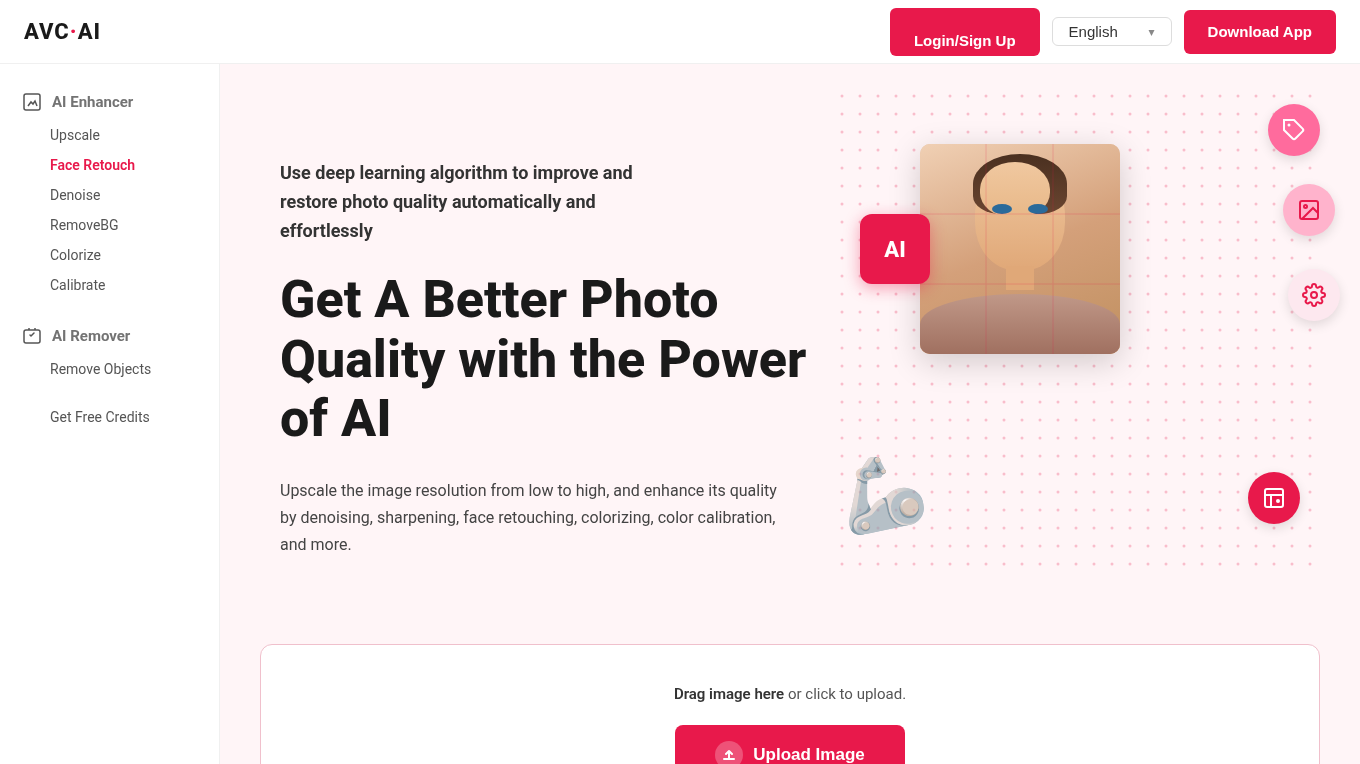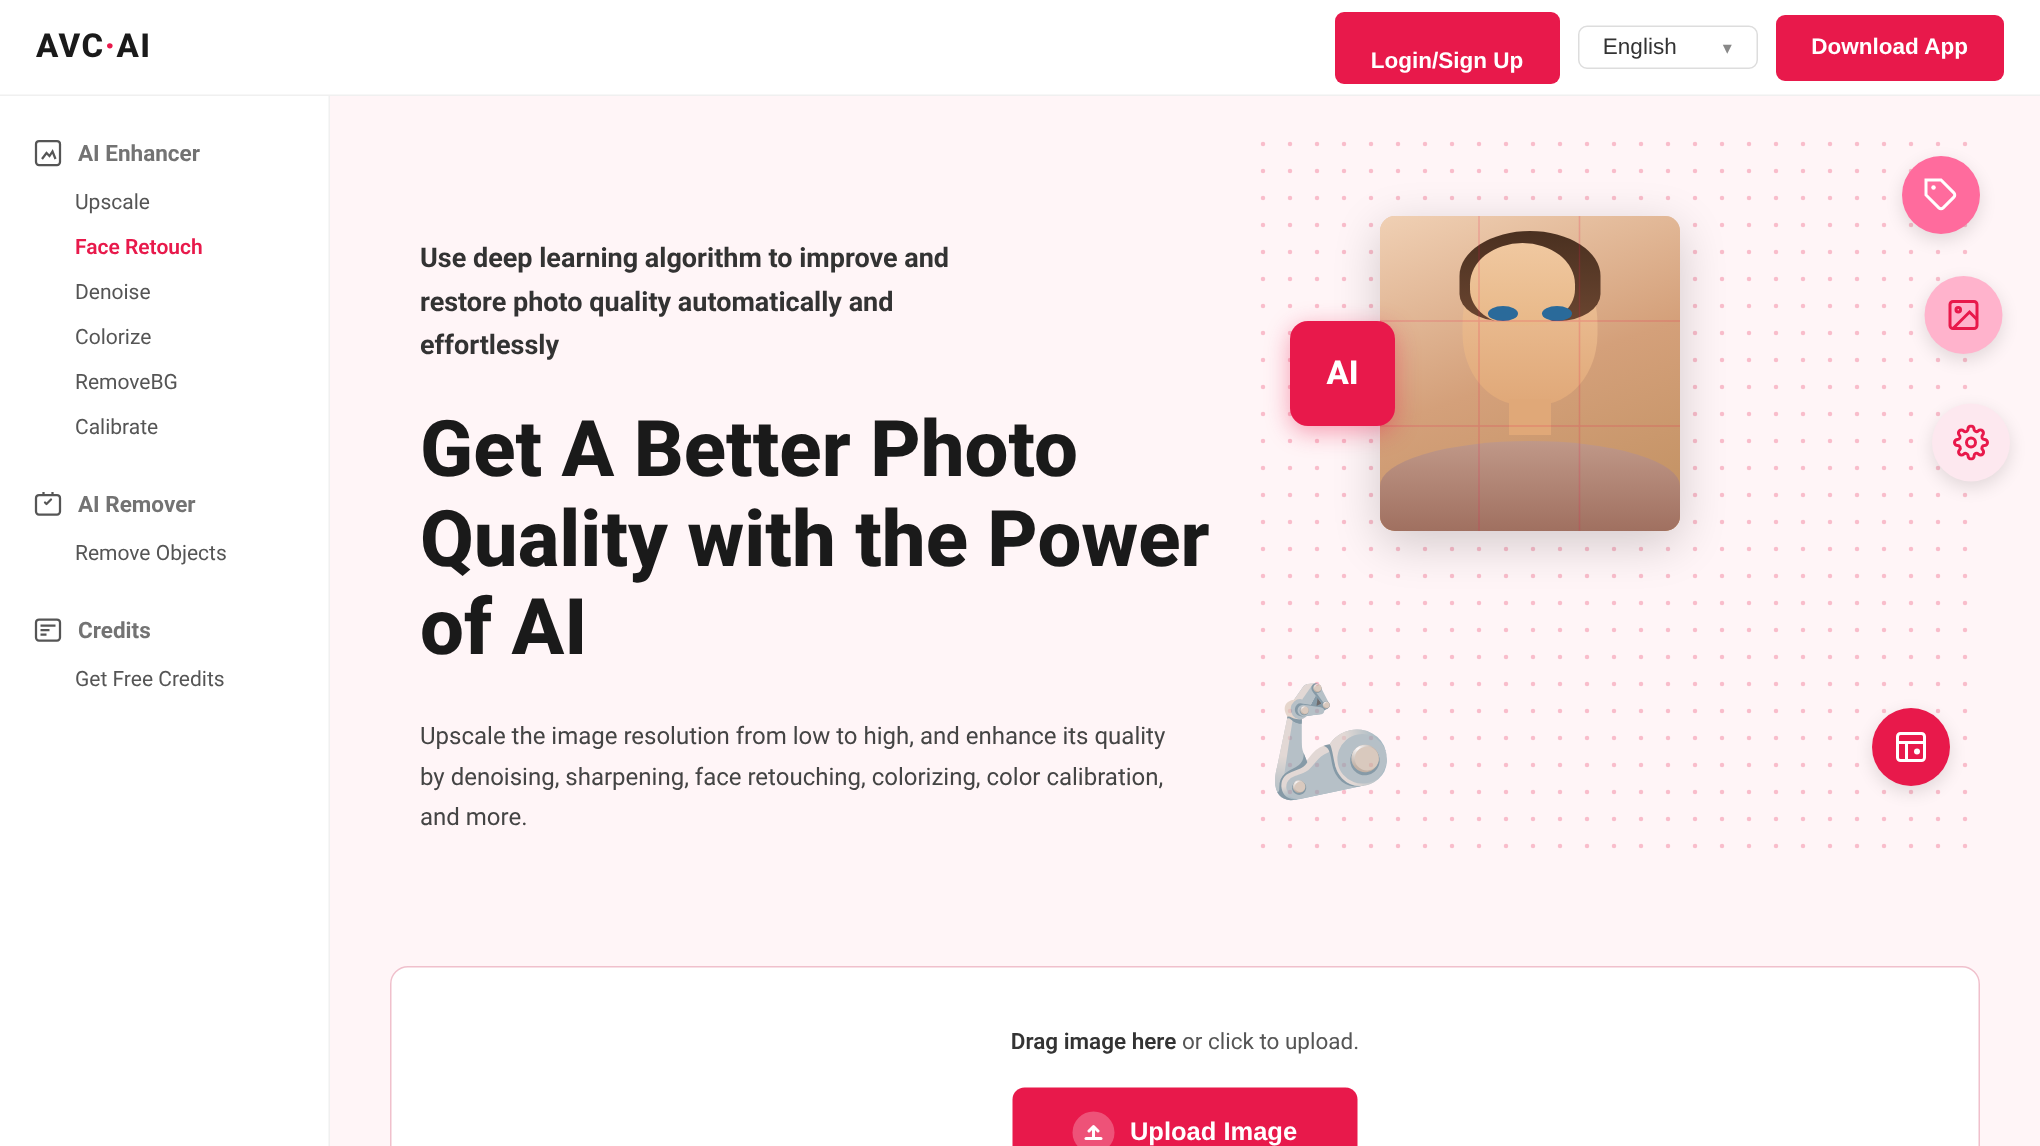--- a/index.html
+++ b/index.html
@@ -297,49 +297,40 @@
           <svg class="icon-svg" viewBox="0 0 20 20" fill="none" stroke="#555" stroke-width="1.5">
             <rect x="2" y="2" width="16" height="16" rx="2"></rect>
             <path d="M6 14l3-4 2 2 2-3 2 5"></path>
           </svg>
         </span>
         <span>AI Enhancer</span>
       </div>
       <div class="sidebar-item">Upscale</div>
       <div class="sidebar-item active">Face Retouch</div>
       <div class="sidebar-item">Denoise</div>
+      <div class="sidebar-item">RemoveBG</div>
       <div class="sidebar-item">Colorize</div>
-      <div class="sidebar-item">RemoveBG</div>
       <div class="sidebar-item">Calibrate</div>
     </div>
 
     <div class="sidebar-section">
       <div class="sidebar-section-title">
         <span class="section-icon">
           <svg class="icon-svg" viewBox="0 0 20 20" fill="none" stroke="#555" stroke-width="1.5">
             <rect x="2" y="4" width="16" height="13" rx="2"></rect>
             <path d="M7 4V2M13 4V2"></path>
             <path d="M8 9l1 1 3-3" stroke-linecap="round" stroke-linejoin="round"></path>
           </svg>
         </span>
         <span>AI Remover</span>
       </div>
       <div class="sidebar-item">Remove Objects</div>
     </div>
 
     <div class="sidebar-section">
-      <div class="sidebar-section-title">
-        <span class="section-icon">
-          <svg class="icon-svg" viewBox="0 0 20 20" fill="none" stroke="#555" stroke-width="1.5">
-            <rect x="2" y="3" width="16" height="14" rx="2"></rect>
-            <path d="M5 7h10M5 10h6M5 13h4"></path>
-          </svg>
-        </span>
-        <span>Credits</span>
-      </div>
       <div class="sidebar-item">Get Free Credits</div>
     </div>
 
   </aside>
 
   <main class="main">
 
     <section class="hero-section">
       <div class="hero-text">
         <p class="hero-subtitle">

